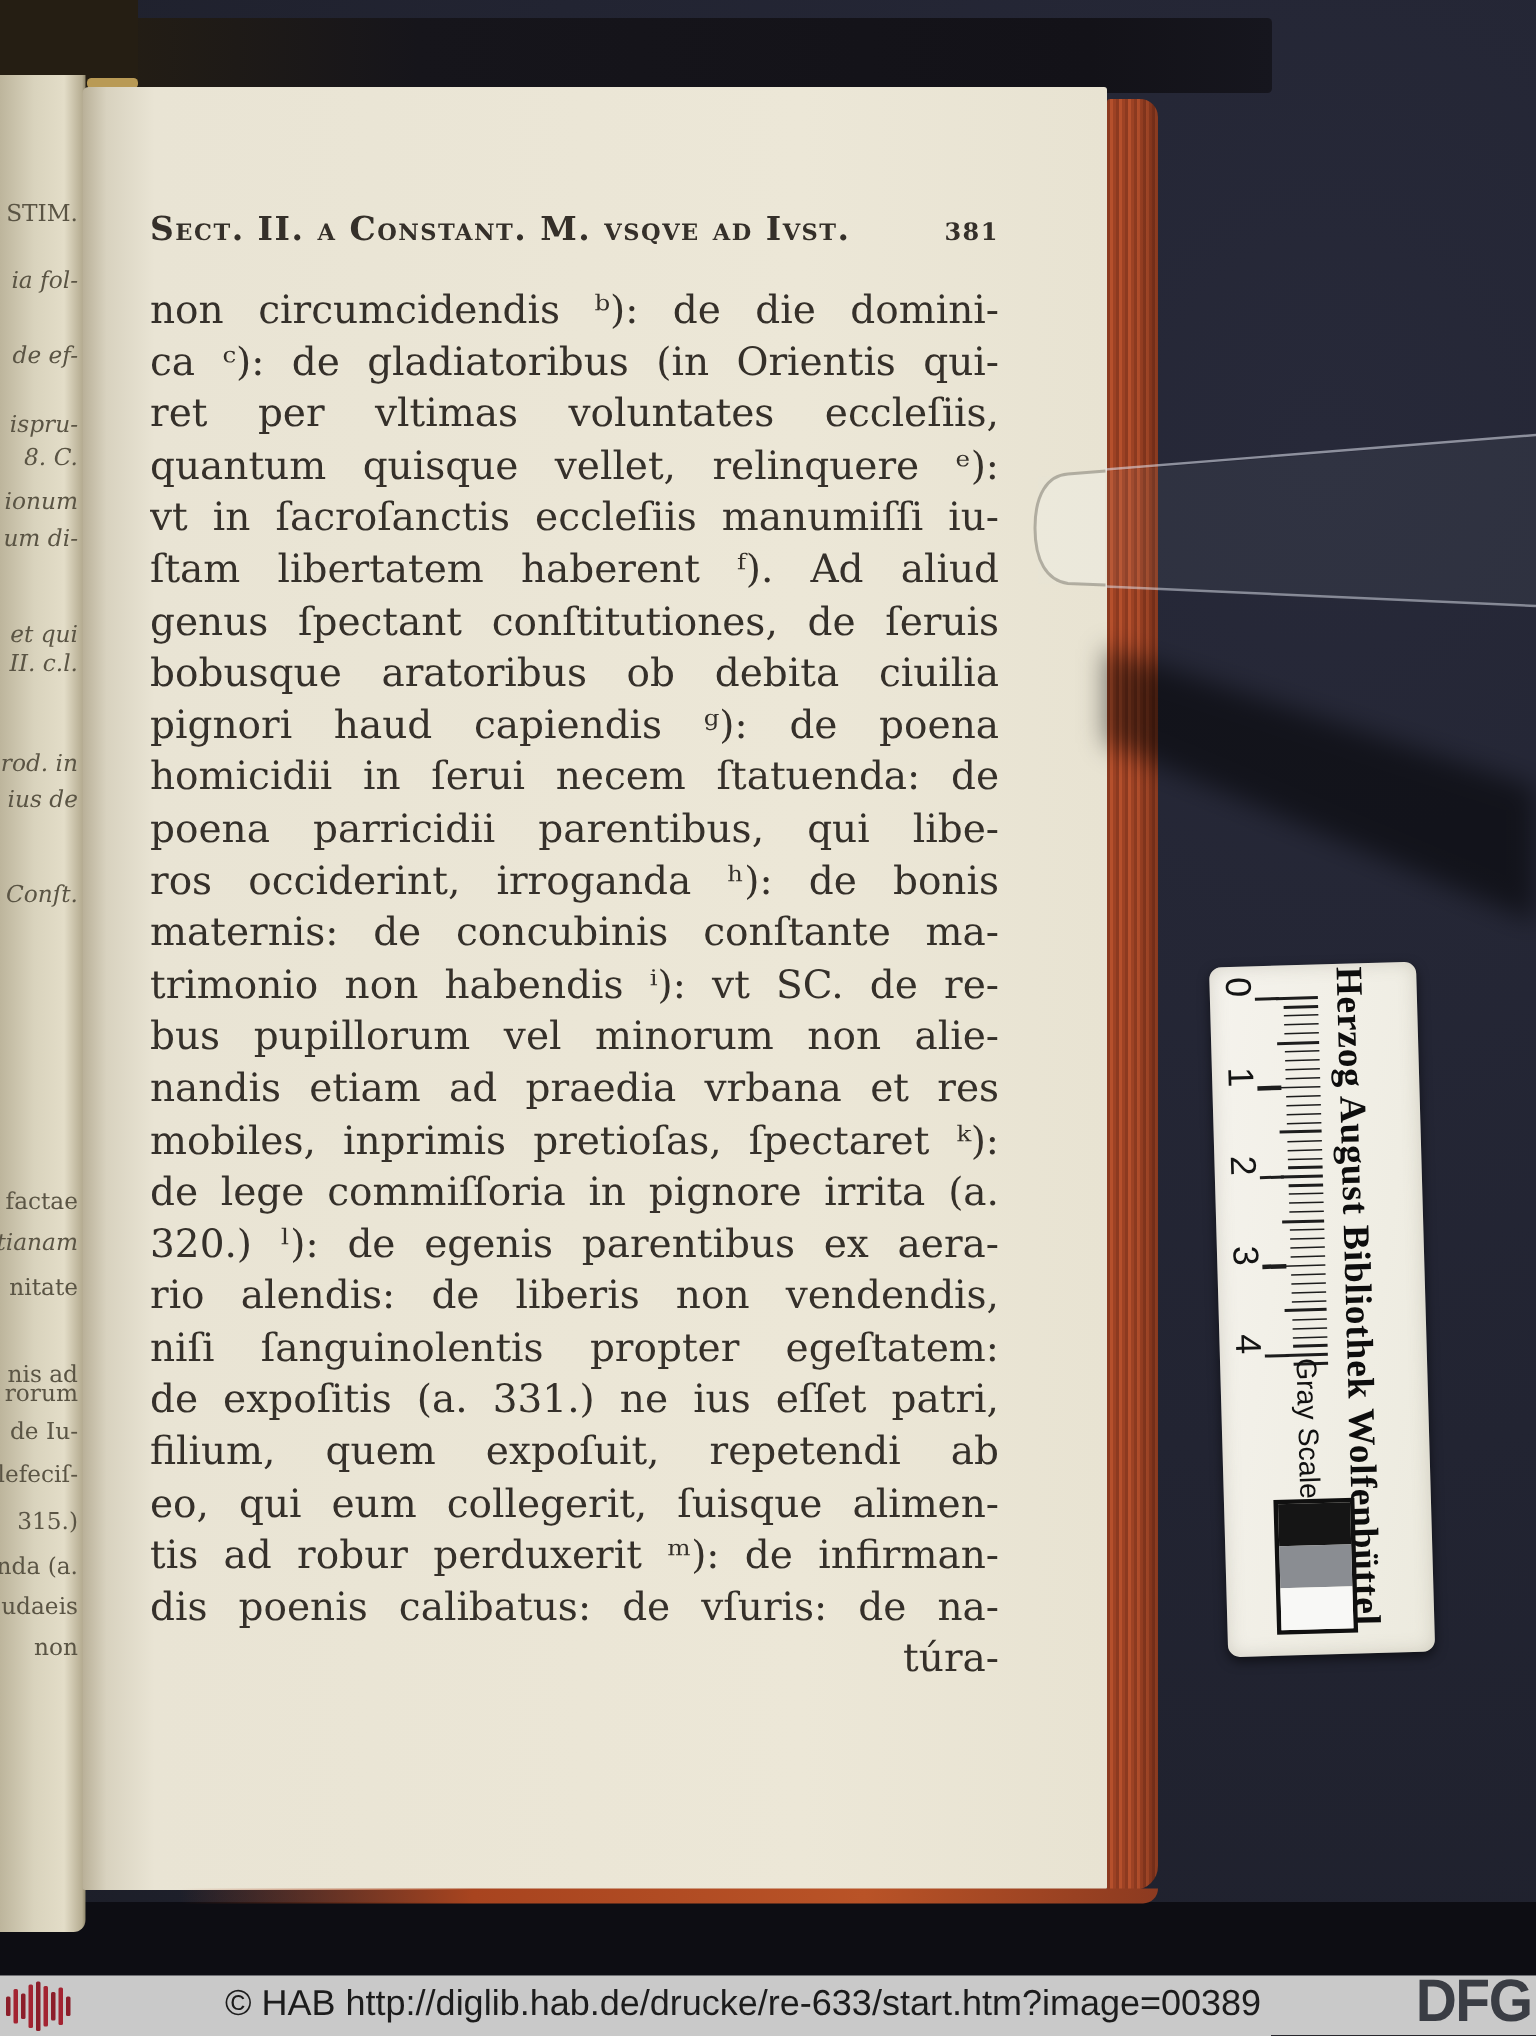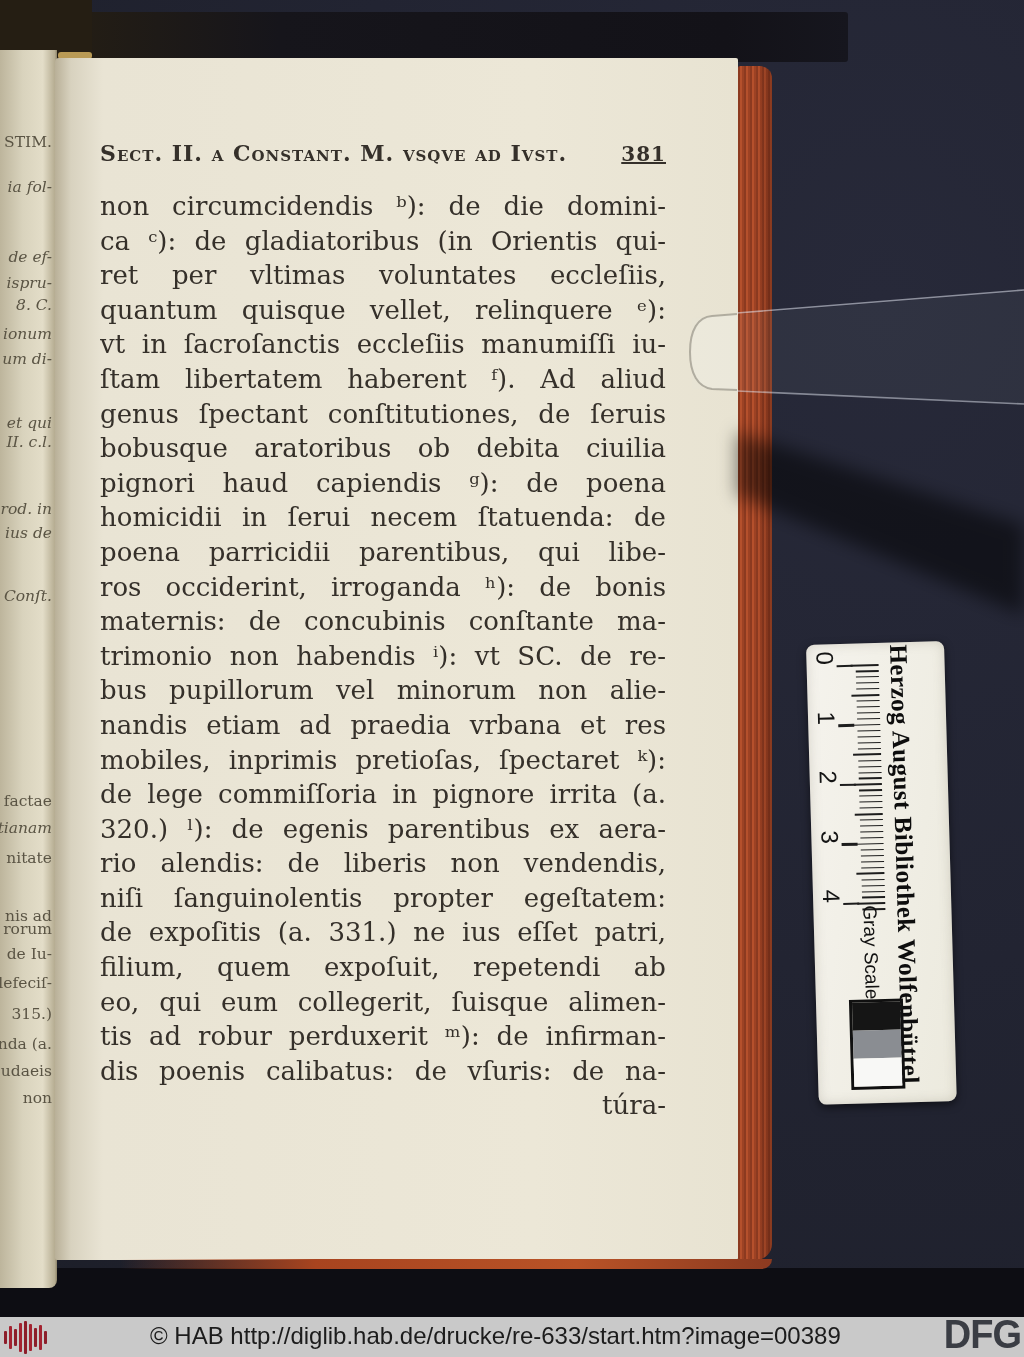--- a/index.html
+++ b/index.html
@@ -28,21 +28,21 @@
              background:linear-gradient(to right,rgba(0,0,0,0) 55%,rgba(60,20,10,0.38)),
                         repeating-linear-gradient(90deg,#8c3a20 0 2px,#b5502c 2px 4px,#9d4224 4px 6px);
              border-radius:2px 12px 16px 0;}
   .red-bottom{position:absolute;left:120px;top:1259px;width:652px;height:10px;
               background:linear-gradient(to right,rgba(160,60,30,0),#a8441f 30%,#b95327 70%,#8c3a20);
               border-radius:0 0 12px 4px;}
   
   .text-block{position:absolute;left:45px;top:82px;width:566px;overflow:hidden;color:#35302a;}
   .pg-header{display:flex;justify-content:space-between;align-items:baseline;
              font-variant:small-caps;font-weight:bold;font-size:22px;line-height:26px;letter-spacing:1px;}
-  .pg-num{font-variant:normal;font-weight:bold;font-size:20px;text-decoration:underline;}
+  .pg-num{font-variant:normal;font-weight:bold;font-size:16px;}
   .body-text{margin-top:22px;}
   .bline{font-size:26px;line-height:34.6px;text-align:justify;text-align-last:justify;white-space:nowrap;}
   .catchword{font-size:26px;line-height:34.6px;text-align:right;}
   
   .overlay{position:absolute;left:0;top:0;pointer-events:none;}
   
   .ruler{position:absolute;left:806px;top:645px;width:138px;height:460px;
          background:linear-gradient(100deg,#f5f3ed,#eceade);border-radius:8px;
          transform:rotate(-1.6deg);transform-origin:top left;
          box-shadow:0 3px 8px rgba(0,0,0,0.55), inset 0 0 12px rgba(120,110,90,0.25);}
@@ -75,21 +75,21 @@
 <div id="canvas">
 
   <div class="cover-band"></div>
   <div class="cover-corner"></div>
   <div class="gold-sliver"></div>
   <div class="black-band"></div>
 
   <div class="prev-page">
       <span class="frag" style="top: 83px;">STIM.</span>
       <span class="frag it" style="top: 128px;">ia fol-</span>
-      <span class="frag it" style="top: 198px;">de ef-</span>
+      <span class="frag it" style="top: 178px;">de ef-</span>
       <span class="frag it" style="top: 224px; text-align: right;">ispru-</span>
       <span class="frag it" style="top: 246px;">8. C.</span>
       <span class="frag it" style="top: 275px;">ionum</span>
       <span class="frag it" style="top: 300px;">um di-</span>
       <span class="frag it" style="top: 364px; text-align: center;">et qui</span>
       <span class="frag it" style="top: 383px;">II. c.l.</span>
       <span class="frag it" style="top: 450px;">rod. in</span>
       <span class="frag it" style="top: 474px;">ius de</span>
       <span class="frag it" style="top: 537px;">Conſt.</span>
       <span class="frag" style="top: 742px;">factae</span>

